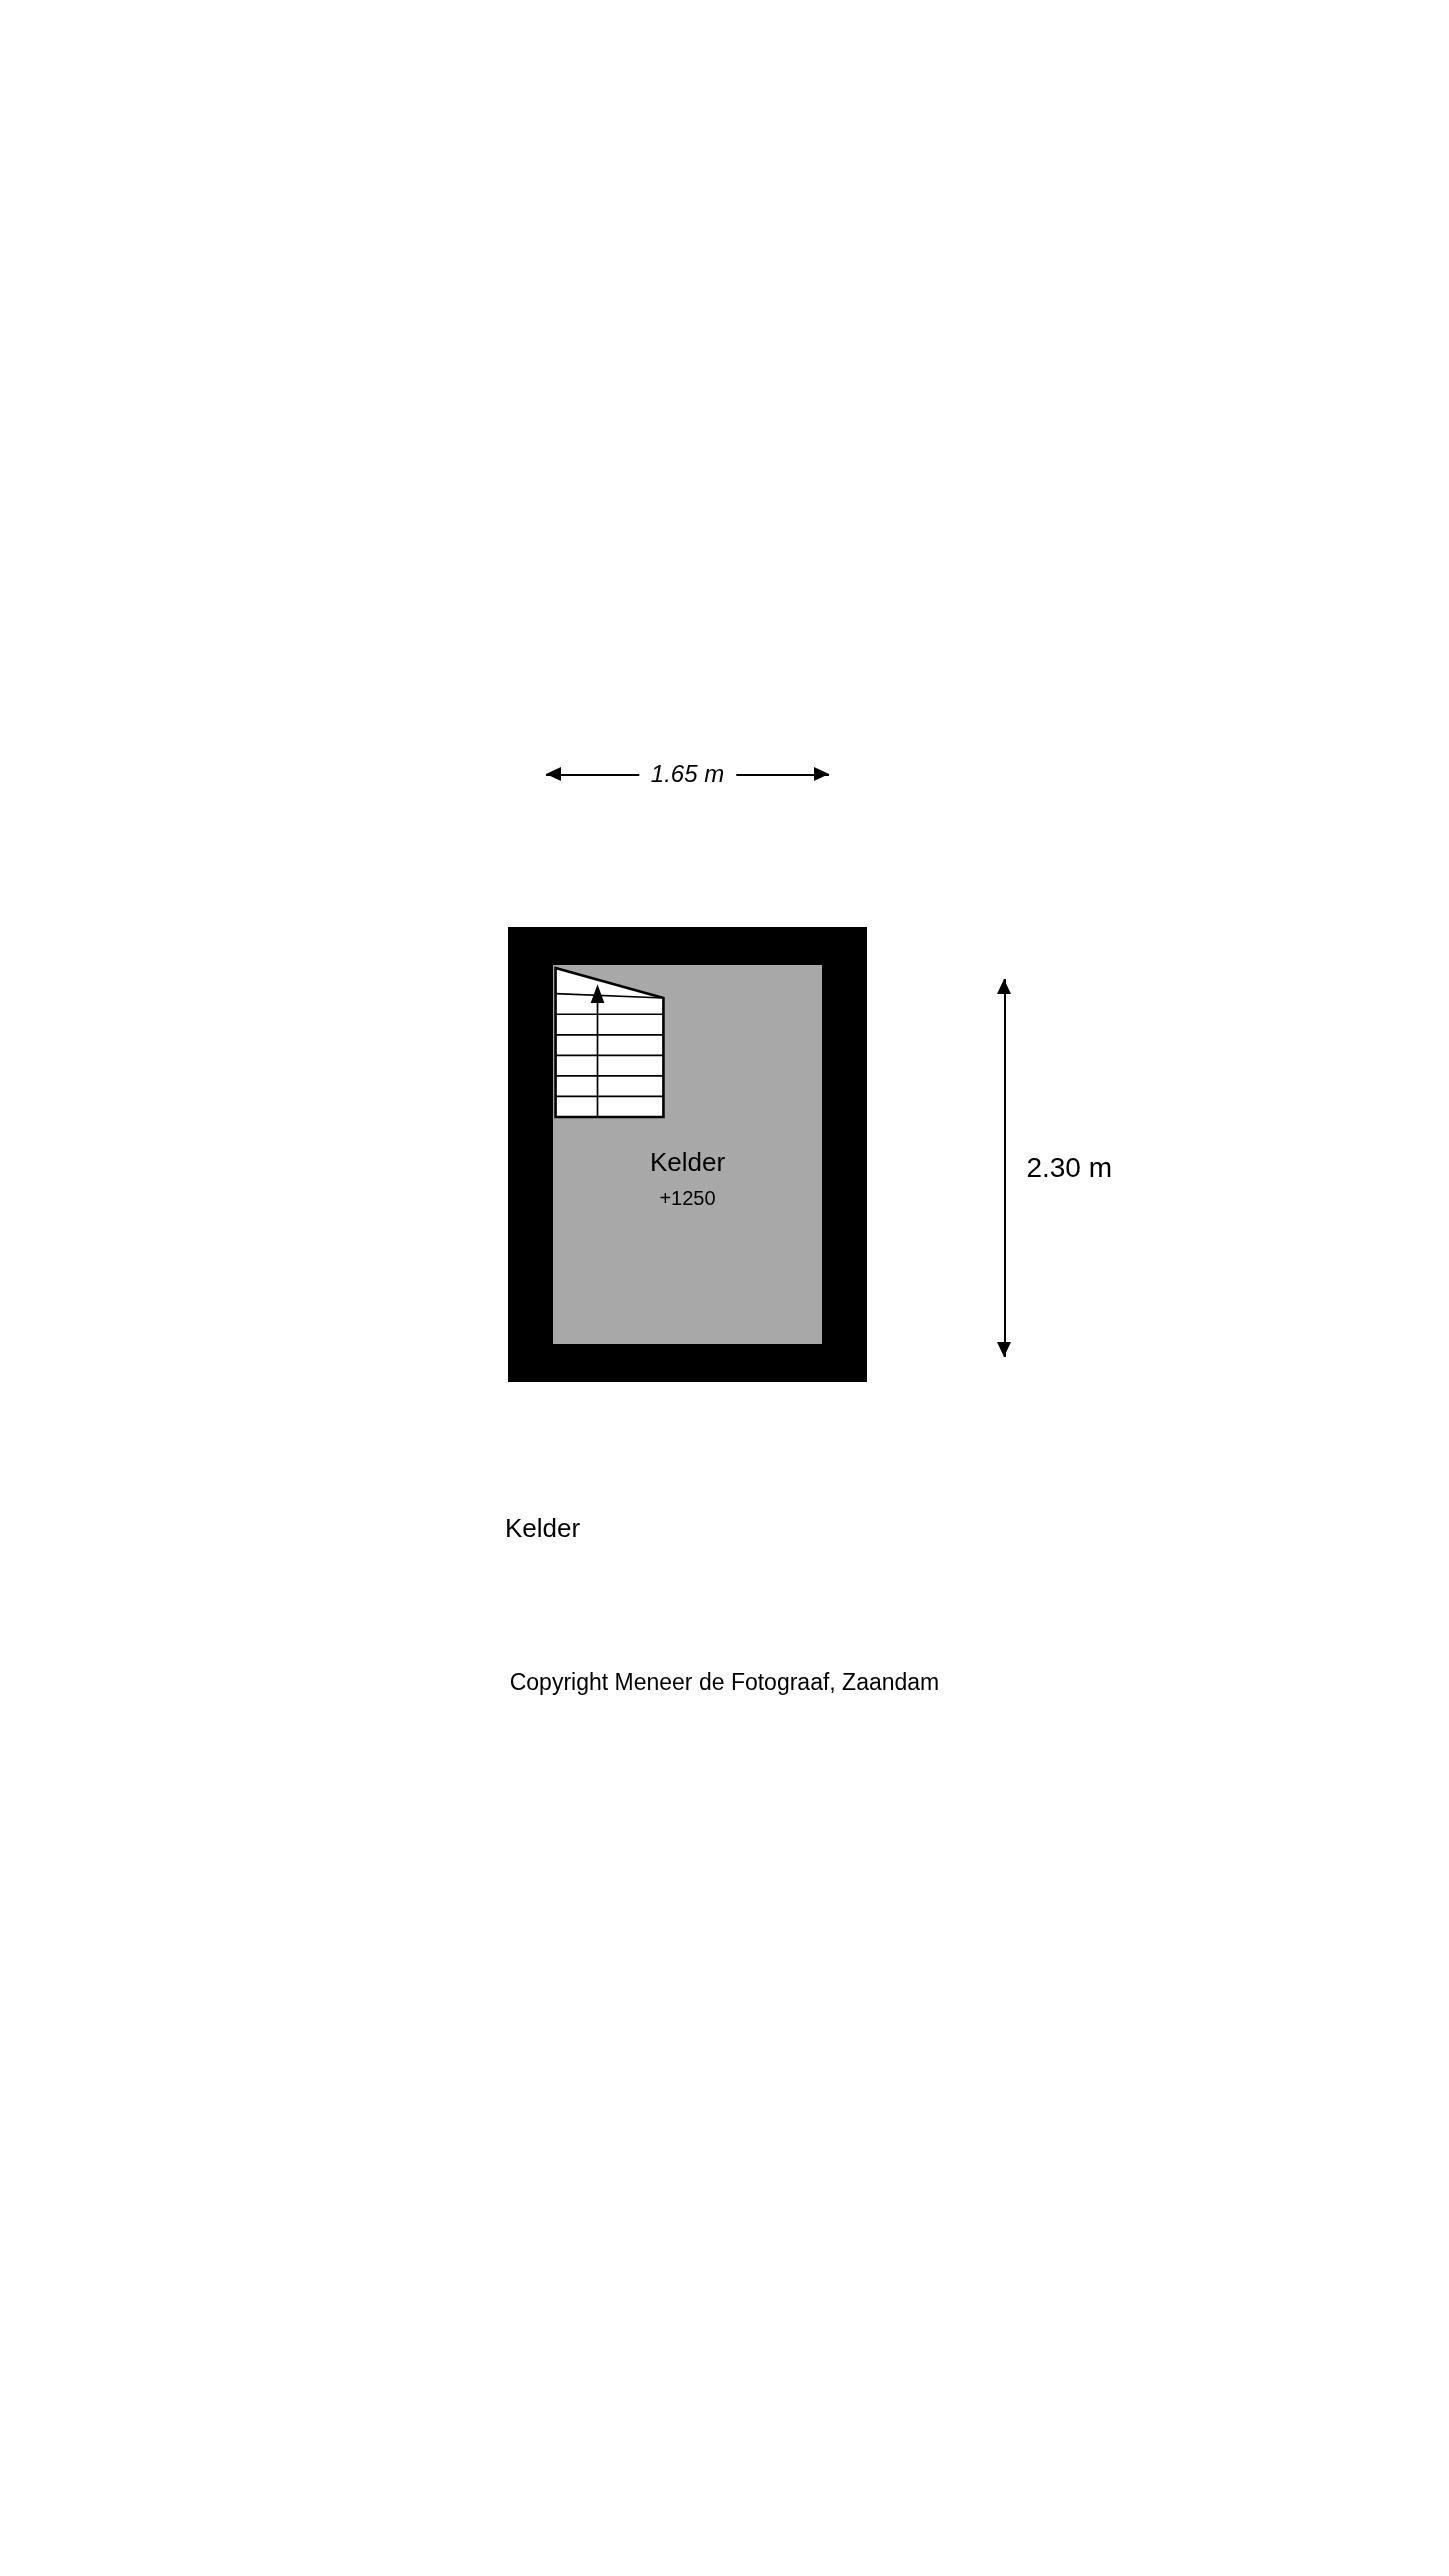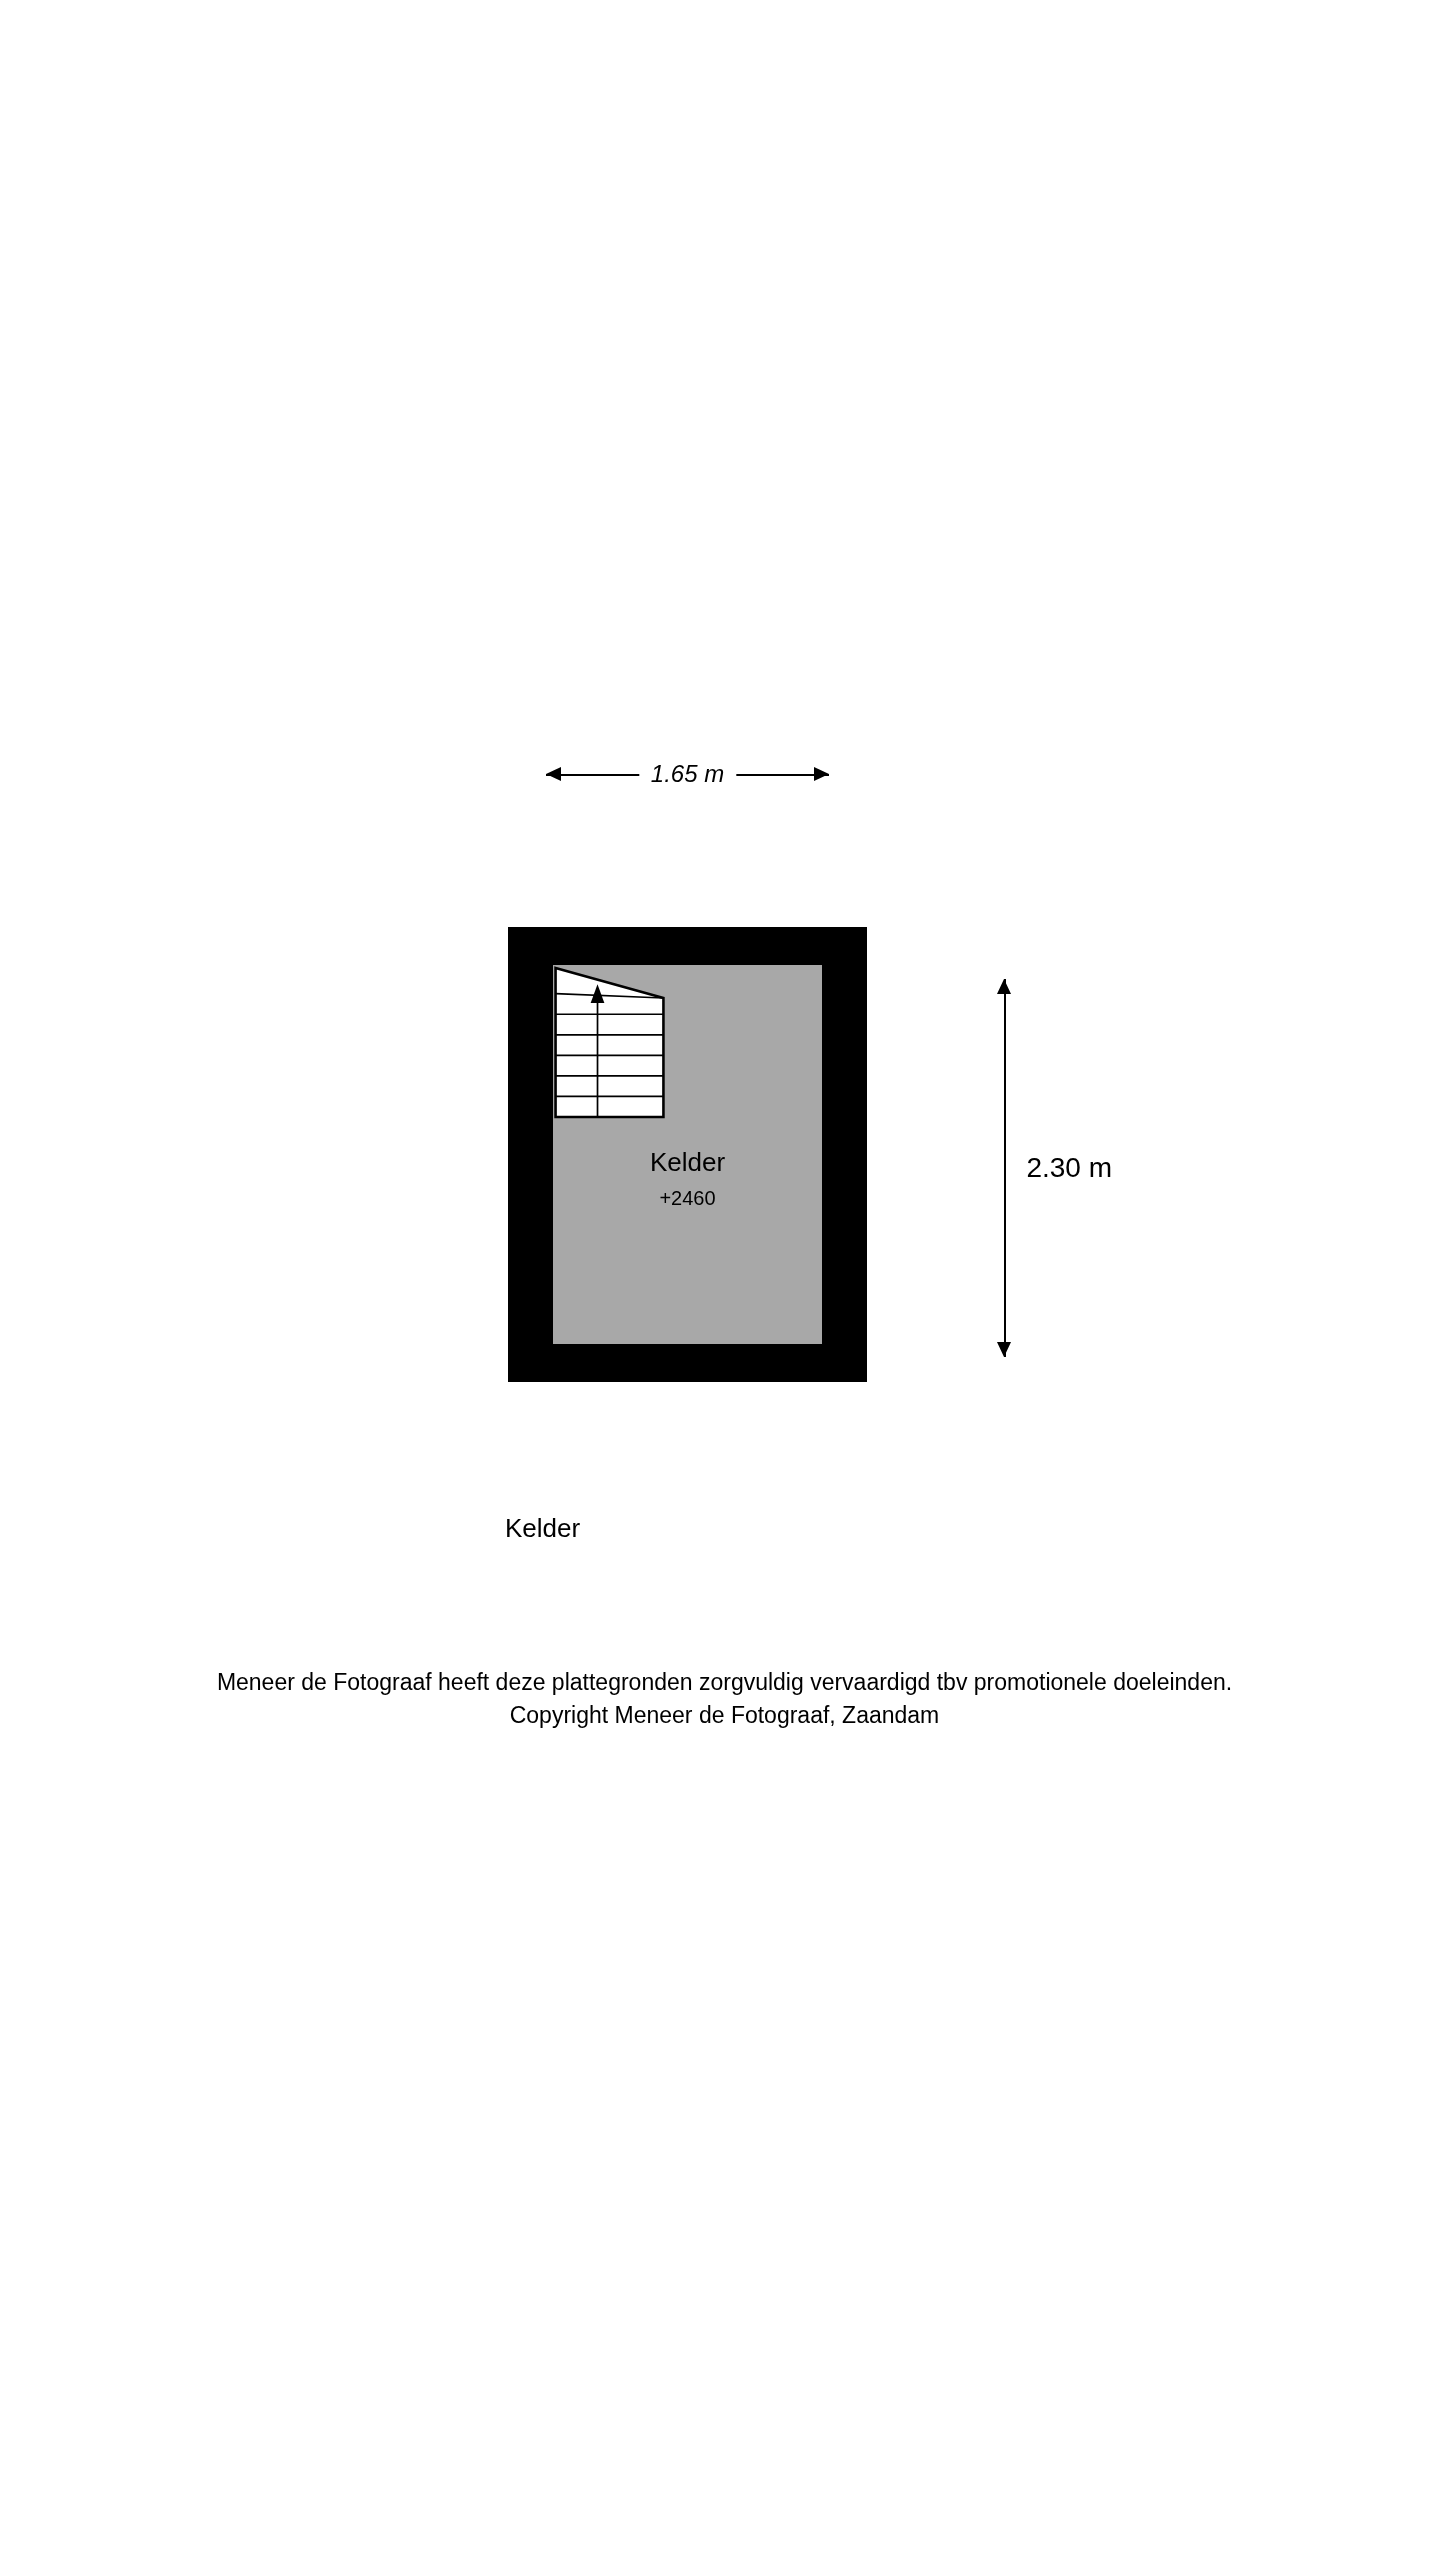--- a/index.html
+++ b/index.html
@@ -212,22 +212,21 @@
       <line x1="3" y1="81" x2="129" y2="81" stroke="#000000" stroke-width="2"></line>
       <line x1="3" y1="105" x2="129" y2="105" stroke="#000000" stroke-width="2"></line>
       <line x1="3" y1="129" x2="129" y2="129" stroke="#000000" stroke-width="2"></line>
       <line x1="3" y1="153" x2="129" y2="153" stroke="#000000" stroke-width="2"></line>
       <line x1="52" y1="177" x2="52" y2="36" stroke="#000000" stroke-width="2"></line>
       <polygon points="52,22 44,44 60,44" fill="#000000"></polygon>
     </svg>
   </div>
 
   <div class="room-label">Kelder</div>
-  <div class="room-height">+2460</div>
+  <div class="room-height">+1250</div>
 </div>
 
 <div id="plan-title">Kelder</div>
 
 <div id="disclaimer">
-  <div>Meneer de Fotograaf heeft deze plattegronden zorgvuldig vervaardigd tbv promotionele doeleinden.</div>
   <div>Copyright Meneer de Fotograaf, Zaandam</div>
 </div>
 
 
 </body></html>

